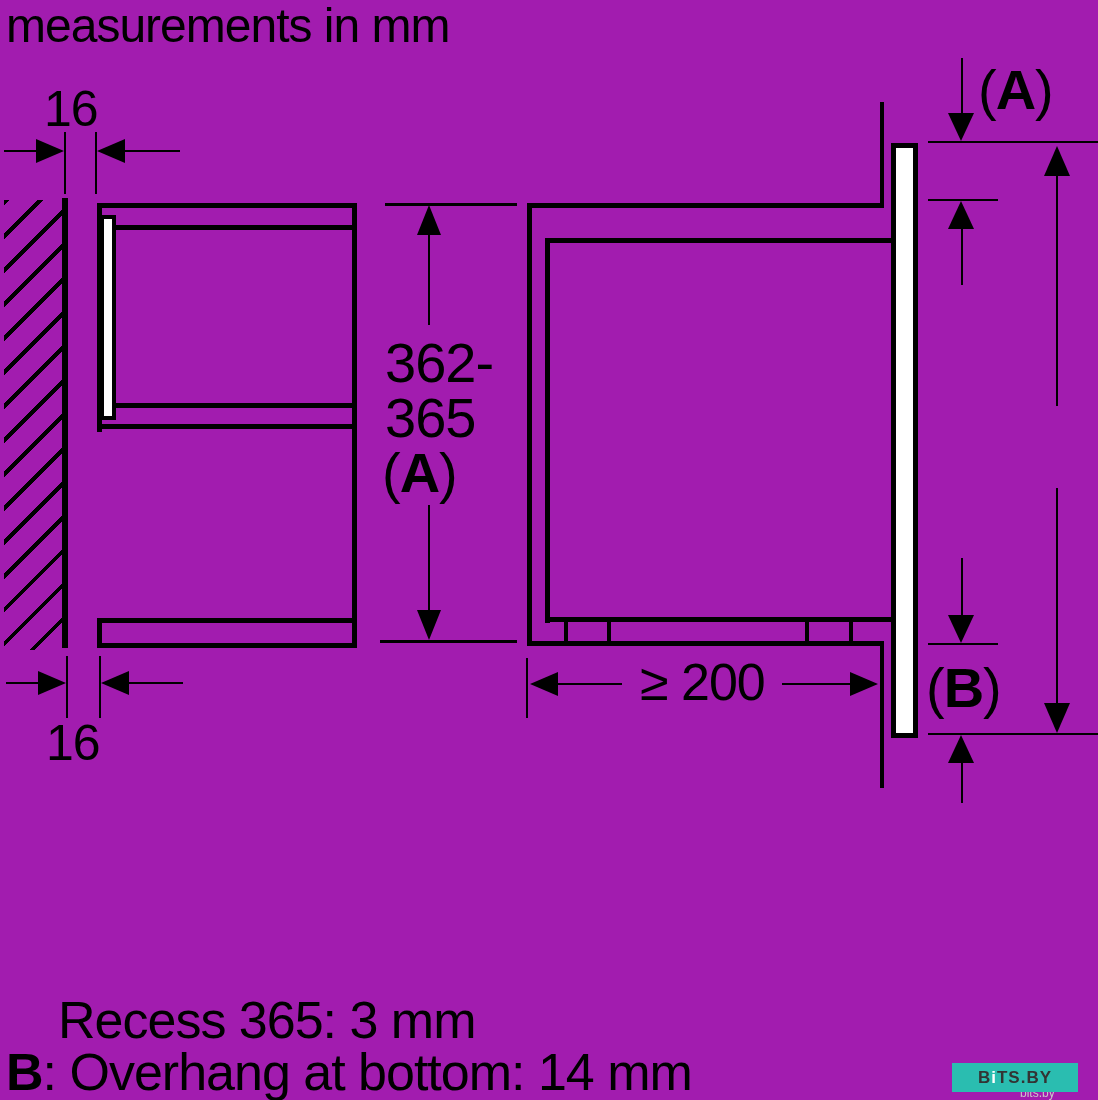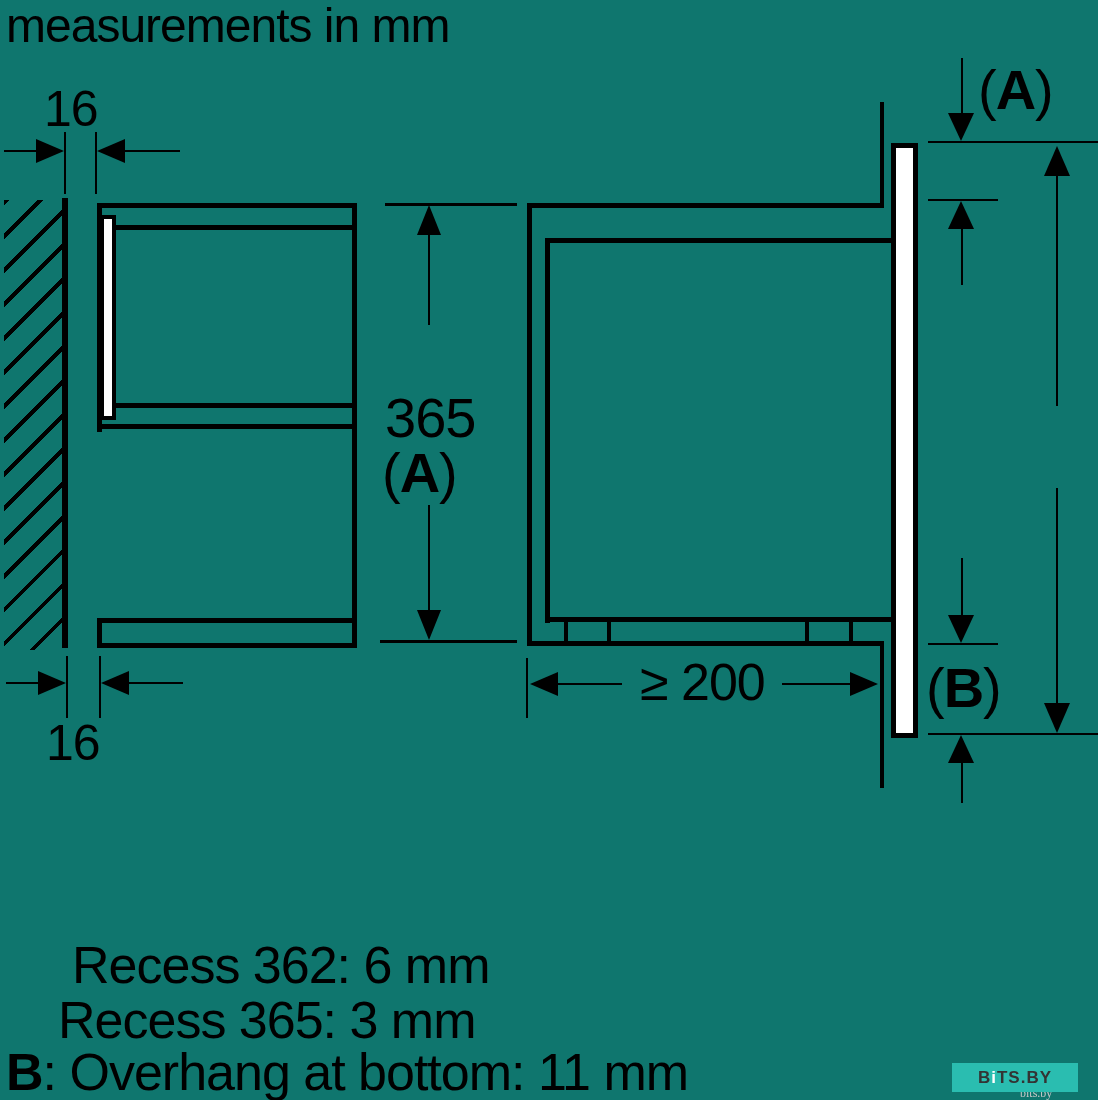--- a/index.html
+++ b/index.html
@@ -1,16 +1,16 @@
 <!DOCTYPE html>
 <html><head>
 <meta charset="utf-8">
 <style>
   html,body{margin:0;padding:0;background:#fff;}
-  #canvas{position:relative;width:1098px;height:1100px;background:#0f766e;overflow:hidden;
+  #canvas{position:relative;width:1098px;height:1100px;background:#a21caf;overflow:hidden;
           font-family:"Liberation Sans", sans-serif;}
   .ln{position:absolute;background:#000;}
   .tri{position:absolute;width:0;height:0;}
   .txt{position:absolute;color:#000;white-space:nowrap;line-height:1;
        font-family:"Liberation Sans", sans-serif;letter-spacing:-1px;}
   .big{font-size:56px;}
   .mid{font-size:52px;}
   .b{font-weight:bold;}
   .hatch{position:absolute;background:repeating-linear-gradient(135deg,#000 0 4px,transparent 4px 24px);}
   .boxout{position:absolute;border:4px solid #000;background:#fff;box-sizing:border-box;}
@@ -55,20 +55,21 @@
   <div class="ln" style="left:6px;top:682px;width:34px;height:2px;"></div>
   <div class="tri" style="left:38px;top:671px;border-left:28px solid #000;border-top:12px solid transparent;border-bottom:12px solid transparent;"></div>
   <div class="tri" style="left:101px;top:671px;border-right:28px solid #000;border-top:12px solid transparent;border-bottom:12px solid transparent;"></div>
   <div class="ln" style="left:129px;top:682px;width:54px;height:2px;"></div>
   <div class="txt mid" style="left:46px;top:718px;font-size:50px;">16</div>
 
   <div class="ln" style="left:385px;top:203px;width:132px;height:3px;"></div>
   <div class="ln" style="left:380px;top:640px;width:137px;height:3px;"></div>
   <div class="tri" style="left:417px;top:205px;border-bottom:30px solid #000;border-left:12px solid transparent;border-right:12px solid transparent;"></div>
   <div class="ln" style="left:428px;top:230px;width:2px;height:95px;"></div>
+  <div class="txt big" style="left:385px;top:335px;">362-</div>
   <div class="txt big" style="left:385px;top:390px;">365</div>
   <div class="txt big" style="left:382px;top:445px;"><span>(</span><span class="b">A</span><span>)</span></div>
   <div class="ln" style="left:428px;top:505px;width:2px;height:105px;"></div>
   <div class="tri" style="left:417px;top:610px;border-top:30px solid #000;border-left:12px solid transparent;border-right:12px solid transparent;"></div>
 
   <div class="ln" style="left:527px;top:203px;width:357px;height:5px;"></div>
   <div class="ln" style="left:527px;top:203px;width:5px;height:443px;"></div>
   <div class="ln" style="left:527px;top:641px;width:357px;height:5px;"></div>
   <div class="ln" style="left:880px;top:102px;width:4px;height:105px;"></div>
   <div class="ln" style="left:880px;top:641px;width:4px;height:147px;"></div>
@@ -102,24 +103,23 @@
   <div class="tri" style="left:948px;top:735px;border-bottom:28px solid #000;border-left:13px solid transparent;border-right:13px solid transparent;"></div>
   <div class="ln" style="left:961px;top:763px;width:2px;height:40px;"></div>
 
   <div class="ln" style="left:526px;top:658px;width:2px;height:60px;"></div>
   <div class="tri" style="left:530px;top:672px;border-right:28px solid #000;border-top:12px solid transparent;border-bottom:12px solid transparent;"></div>
   <div class="ln" style="left:558px;top:683px;width:64px;height:2px;"></div>
   <div class="txt" style="left:640px;top:656px;font-size:52px;">≥ 200</div>
   <div class="ln" style="left:782px;top:683px;width:68px;height:2px;"></div>
   <div class="tri" style="left:850px;top:672px;border-left:28px solid #000;border-top:12px solid transparent;border-bottom:12px solid transparent;"></div>
 
-  <div class="legendline" style="left:72px;top:939px;">Recess 362: 6 mm</div>
   <div class="legendline" style="left:58px;top:994px;">Recess 365: 3 mm</div>
-  <div class="legendline" style="left:6px;top:1046px;"><span class="b">B</span><span>: Overhang at bottom: 11 mm</span></div>
+  <div class="legendline" style="left:6px;top:1046px;"><span class="b">B</span><span>: Overhang at bottom: 14 mm</span></div>
 
-  <div class="ghost" style="left:1020px;top:1086px;font-family:Liberation Serif, serif;">bits.by</div>
+  <div class="ghost" style="left:1020px;top:1086px;">bits.by</div>
   <div id="wm-badge" style="left:952px;top:1063px;width:126px;height:29px;background:#2abdb0;color:#333333;">
       <span>B</span>
       <span style="color:#ffffff;">i</span>
       <span>TS.BY</span>
     </div>
 
 </div>
 
 </body></html>

